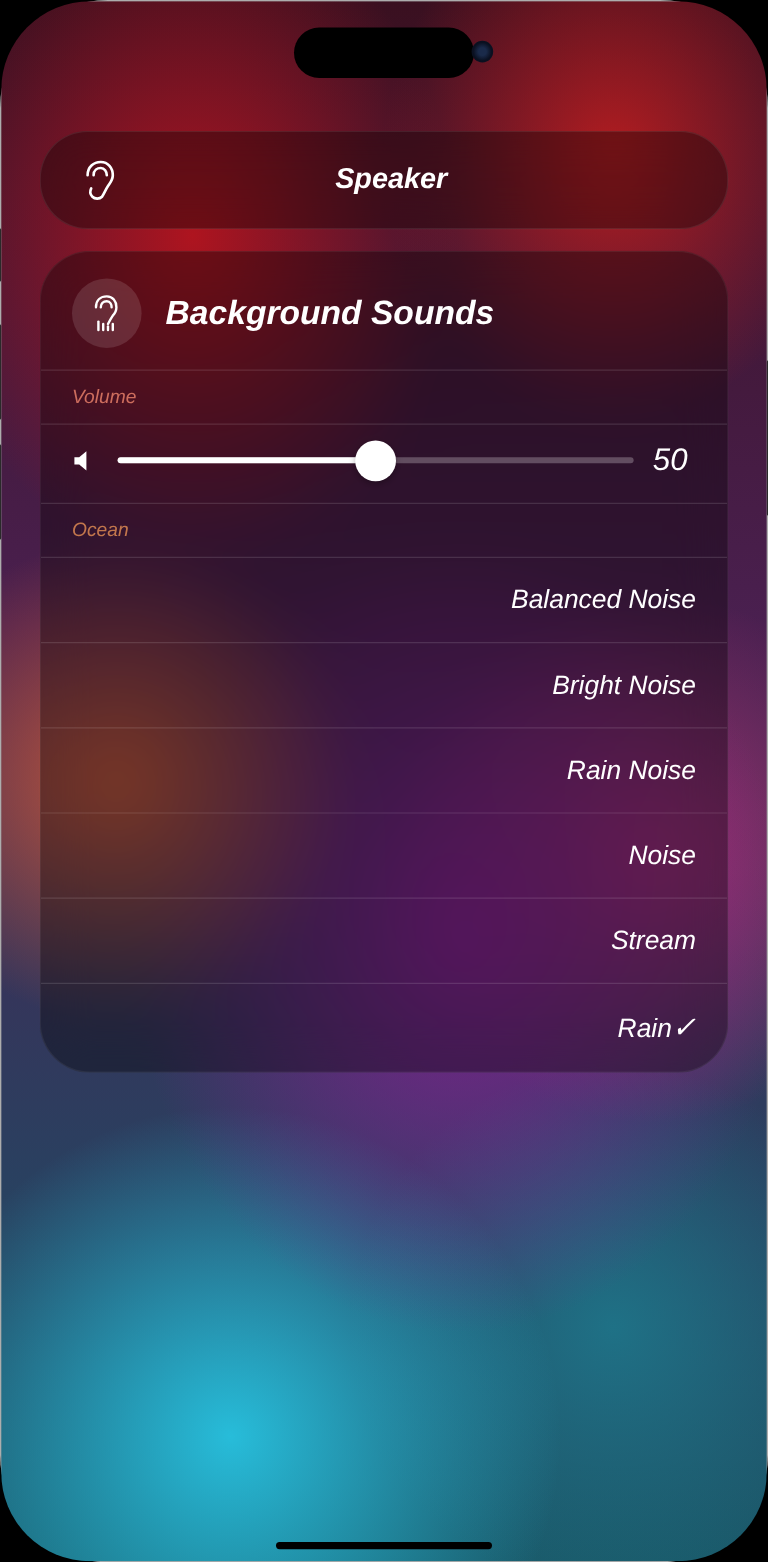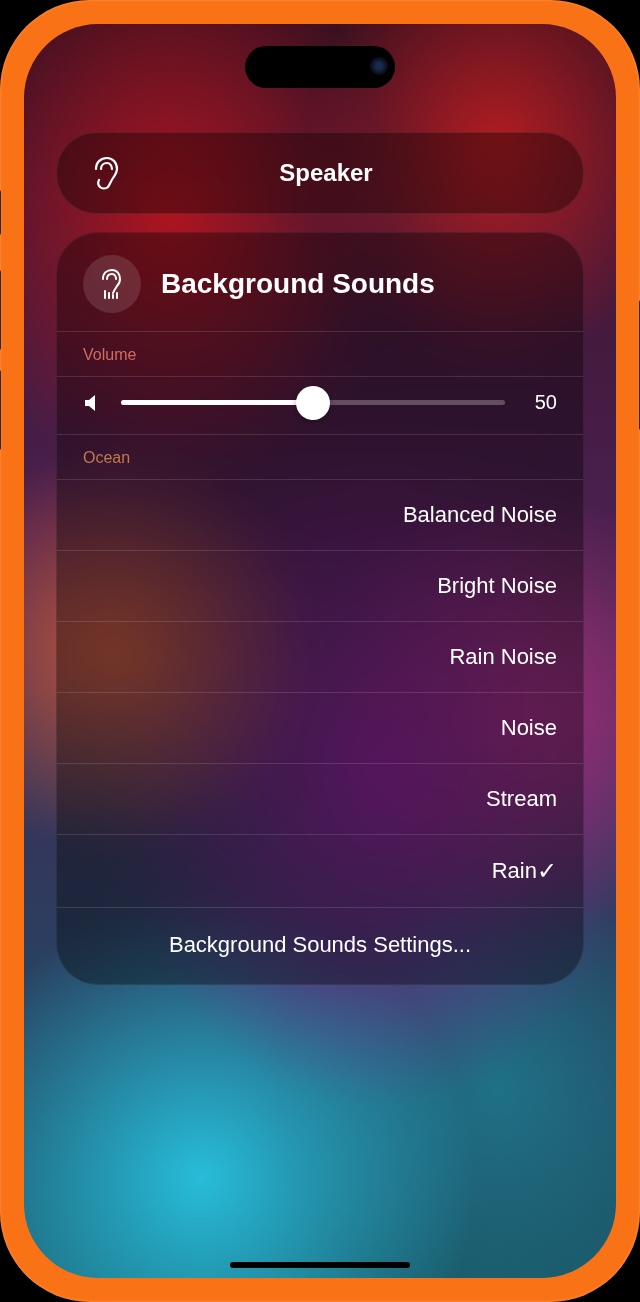--- a/index.html
+++ b/index.html
@@ -13,25 +13,26 @@
       height: 1302px;
       background: #000;
       display: flex;
       align-items: center;
       justify-content: center;
       position: relative;
     }
     .phone-frame {
       width: 640px;
       height: 1302px;
-      background: #f97316;
+      background: #a3a3a3;
       border-radius: 90px;
-      padding: 24px;
+      padding: 1px;
       position: relative;
       box-shadow: inset 0 0 3px rgba(255,255,255,0.3);
+      font-style: italic;
     }
     .screen {
       width: 100%;
       height: 100%;
       border-radius: 74px;
       overflow: hidden;
       position: relative;
       background: 
         radial-gradient(ellipse 400px 500px at 25% 15%, rgba(180, 20, 30, 0.95) 0%, transparent 55%),
         radial-gradient(ellipse 350px 400px at 80% 10%, rgba(200, 30, 30, 0.85) 0%, transparent 55%),
@@ -183,23 +184,22 @@
       top: 50%;
       transform: translate(-50%, -50%);
       width: 34px;
       height: 34px;
       background: #fff;
       border-radius: 50%;
       box-shadow: 0 2px 6px rgba(0,0,0,0.3);
     }
     .vol-value {
       color: #fff;
-      font-size: 20px;
+      font-size: 26px;
       min-width: 36px;
-      text-align: right;
     }
     
     .sound-item {
       display: flex;
       align-items: center;
       justify-content: flex-end;
       padding: 22px 26px;
       color: #fff;
       font-size: 22px;
       border-top: 0.5px solid rgba(255,255,255,0.12);
@@ -302,23 +302,20 @@
           <span>Noise</span>
         </div>
         <div class="sound-item">
           <span>Stream</span>
         </div>
         <div class="sound-item">
           <span>Rain</span>
           <span class="check">✓</span>
         </div>
 
-        <div class="settings-link">
-          <span>Background Sounds Settings...</span>
-        </div>
 
       </div>
 
     </div>
 
     <div class="home-indicator"></div>
   </div>
 </div>
 
 </body></html>

